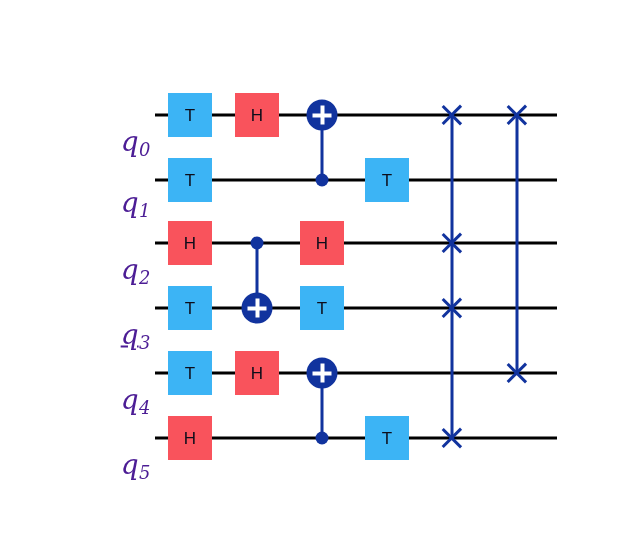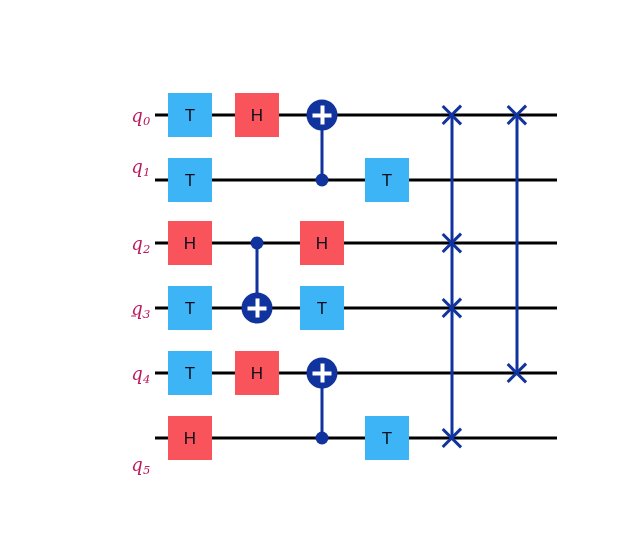--- a/index.html
+++ b/index.html
@@ -16,25 +16,26 @@
   #circuit-canvas {
     position: relative;
     width: 621px;
     height: 535px;
     background: #ffffff;
   }
   .qubit-label {
     position: absolute;
     font-family: "DejaVu Serif", "Liberation Serif", serif;
     font-style: italic;
-    font-size: 18px;
-    color: #be185d;
+    font-size: 28px;
+    color: #4c1d95;
     transform: translate(-100%, -50%);
     white-space: nowrap;
     letter-spacing: 0px;
+    margin-top: 26px;
   }
   .qubit-label sub {
     font-size: 0.64em;
     font-style: italic;
     vertical-align: baseline;
     position: relative;
     top: 0.26em;
     left: 0.02em;
   }
   .wire {
@@ -125,25 +126,25 @@
   }
   .swap-x::before { transform: translateX(-50%) rotate(45deg); }
   .swap-x::after  { transform: translateX(-50%) rotate(-45deg); }
 </style>
 </head>
 <body>
 
 <div id="circuit-canvas">
   <div id="labels-layer">
       <div class="qubit-label" style="left: 150px; top: 115px;"><span>q</span><sub>0</sub></div>
-      <div class="qubit-label" style="left: 150px; top: 166px;"><span>q</span><sub>1</sub></div>
+      <div class="qubit-label" style="left: 150px; top: 176px;"><span>q</span><sub>1</sub></div>
       <div class="qubit-label" style="left: 150px; top: 243px;"><span>q</span><sub>2</sub></div>
       <div class="qubit-label" style="left: 150px; top: 308px; text-decoration: underline;"><span>q</span><sub>3</sub></div>
       <div class="qubit-label" style="left: 150px; top: 373px;"><span>q</span><sub>4</sub></div>
-      <div class="qubit-label" style="left: 150px; top: 464px;"><span>q</span><sub>5</sub></div>
+      <div class="qubit-label" style="left: 150px; top: 438px;"><span>q</span><sub>5</sub></div>
     </div>
   <div id="wires-layer">
       <div class="wire" style="left: 155px; top: 115px; width: 402px;"></div>
       <div class="wire" style="left: 155px; top: 180px; width: 402px;"></div>
       <div class="wire" style="left: 155px; top: 243px; width: 402px;"></div>
       <div class="wire" style="left: 155px; top: 308px; width: 402px;"></div>
       <div class="wire" style="left: 155px; top: 373px; width: 402px;"></div>
       <div class="wire" style="left: 155px; top: 438px; width: 402px;"></div>
     </div>
   <div id="connectors-layer">

